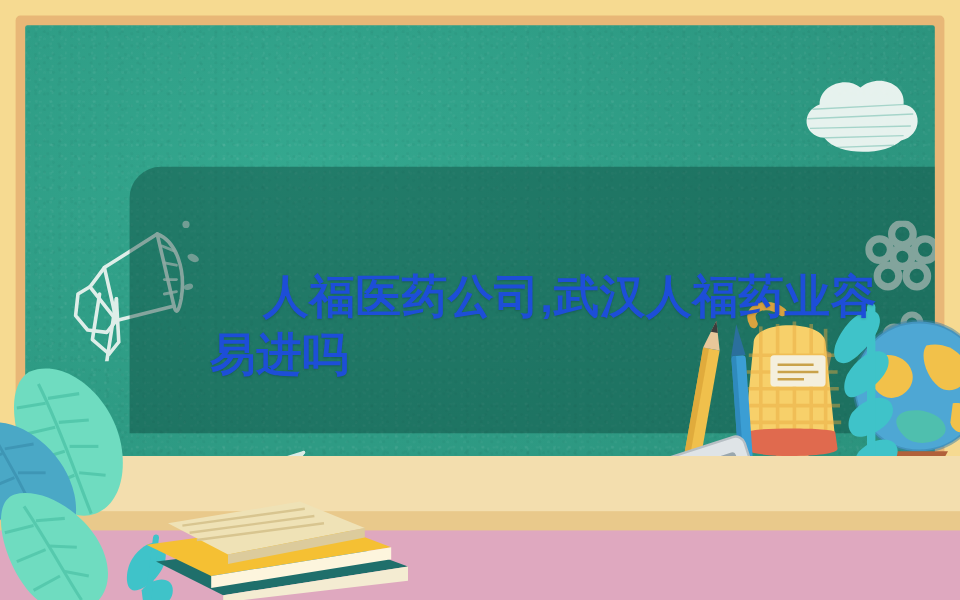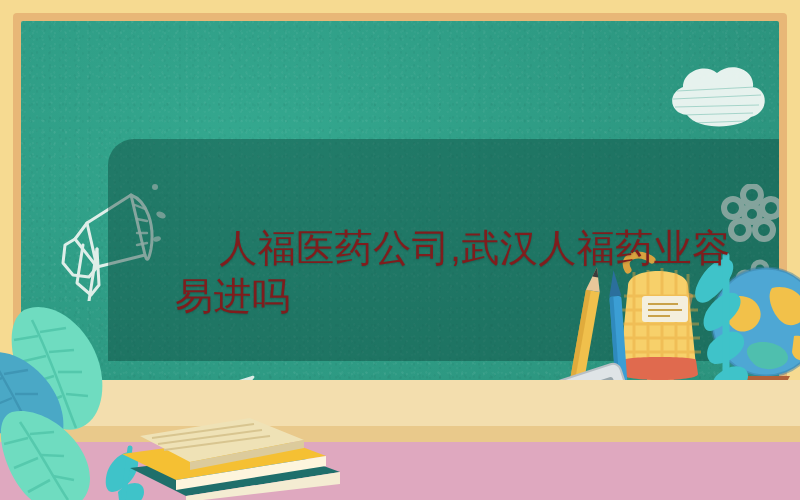--- a/index.html
+++ b/index.html
@@ -68,24 +68,24 @@
     background: rgba(10, 64, 54, 0.42);
     border-top-left-radius: 26px;
   }
 
   
   .headline {
     position: absolute;
     left: 175px;
     top: 176px;
     width: 560px;
-    color: #7f1d1d;
+    color: #1d4ed8;
     font-size: 38px;
     line-height: 48px;
-    font-weight: 400;
+    font-weight: 700;
     letter-spacing: 0.5px;
     white-space: pre-wrap;
     text-shadow: 0 1px 2px rgba(0,0,0,0.18);
   }
 
   
   .doodle { position: absolute; }
   .doodle svg { display: block; }
 
   .doodle-megaphone { left: 32px; top: 158px; }

